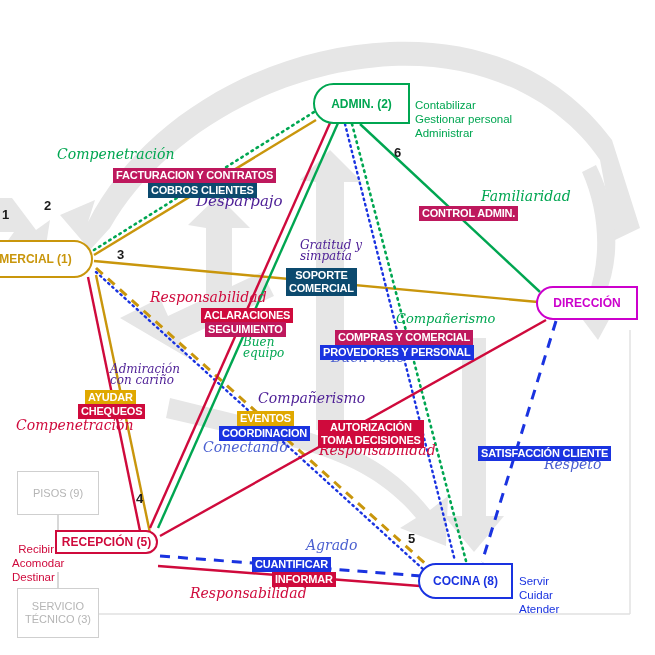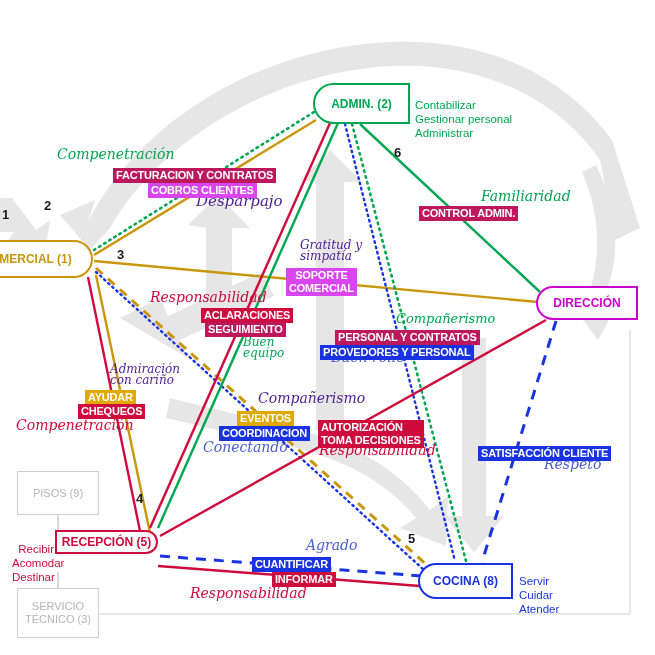--- a/index.html
+++ b/index.html
@@ -12,21 +12,21 @@
           font-size:13px;line-height:13px;}
   .script.two{line-height:11px;font-size:12px;}
   .node{position:absolute;background:#fff;display:flex;align-items:center;justify-content:center;
         font-weight:bold;font-size:12px;box-sizing:border-box;}
   .sidetext{position:absolute;white-space:nowrap;font-size:11.5px;line-height:14px;}
   .num{position:absolute;font-weight:bold;font-size:13px;color:#1a1a1a;}
   .ghost{position:absolute;box-sizing:border-box;border:1.5px solid #cfcfcf;color:#b5b5b5;
          background:#fff;display:flex;align-items:center;justify-content:center;text-align:center;
          font-size:11px;line-height:13px;}
   .hl-green{background:#be185d;color:#ffffff;}
-  .hl-gold{background:#d946ef;color:#ffffff;}
+  .hl-gold{background:#0c4a6e;color:#ffffff;}
   .hl-blue{background:#1a33e0;color:#ffffff;}
   .hl-crimson{background:#cf0a3c;color:#ffffff;margin-left:11px;}
   .hl-gold-yel{background:#e0a800;color:#ffffff;}
   .txt-green{color:#00a651;} .txt-gold{color:#4c1d95;} .txt-blue{color:#4a5fd0;}
   .txt-crimson{color:#cf0a3c;}
 </style>
 </head>
 <body>
 
 <div id="stage">
@@ -152,25 +152,25 @@
   <div class="script txt-blue" style="left:306px;top:539px;font-size:14px;"><span>Agrado</span></div>
   <div class="script txt-crimson" style="left:190px;top:587px;font-size:14px;"><span>Responsabilidad</span></div>
 
   <div class="lbl hl-green" style="left:113px;top:168px;"><span>FACTURACION Y CONTRATOS</span></div>
   <div class="lbl hl-gold" style="left:148px;top:183px;"><span>COBROS CLIENTES</span></div>
   <div class="lbl hl-green" style="left:419px;top:206px;"><span>CONTROL ADMIN.</span></div>
   <div class="lbl hl-gold" style="left:286px;top:268px;white-space:pre-line;text-align:center;"><span>SOPORTE
 COMERCIAL</span></div>
   <div class="lbl hl-crimson" style="left:190px;top:308px;"><span>ACLARACIONES</span></div>
   <div class="lbl hl-green" style="left:205px;top:322px;"><span>SEGUIMIENTO</span></div>
-  <div class="lbl hl-green" style="left:335px;top:330px;"><span>PERSONAL Y CONTRATOS</span></div>
+  <div class="lbl hl-green" style="left:335px;top:330px;"><span>COMPRAS Y COMERCIAL</span></div>
   <div class="lbl hl-blue" style="left:320px;top:345px;"><span>PROVEDORES Y PERSONAL</span></div>
   <div class="lbl hl-gold-yel" style="left:85px;top:390px;"><span>AYUDAR</span></div>
   <div class="lbl hl-crimson" style="left:67px;top:404px;"><span>CHEQUEOS</span></div>
   <div class="lbl hl-gold-yel" style="left:237px;top:411px;"><span>EVENTOS</span></div>
   <div class="lbl hl-blue" style="left:219px;top:426px;"><span>COORDINACION</span></div>
-  <div class="lbl hl-crimson" style="left:307px;top:420px;white-space:pre-line;"><span>AUTORIZACIÓN
+  <div class="lbl hl-crimson" style="left:307px;top:420px;white-space:pre-line;text-align:center;"><span>AUTORIZACIÓN
 TOMA DECISIONES</span></div>
   <div class="lbl hl-blue" style="left:440px;top:446px;margin-left:38px;"><span>SATISFACCIÓN CLIENTE</span></div>
   <div class="lbl hl-blue" style="left:252px;top:557px;"><span>CUANTIFICAR</span></div>
   <div class="lbl hl-crimson" style="left:261px;top:572px;"><span>INFORMAR</span></div>
 
 </div>
 
 </body></html>

